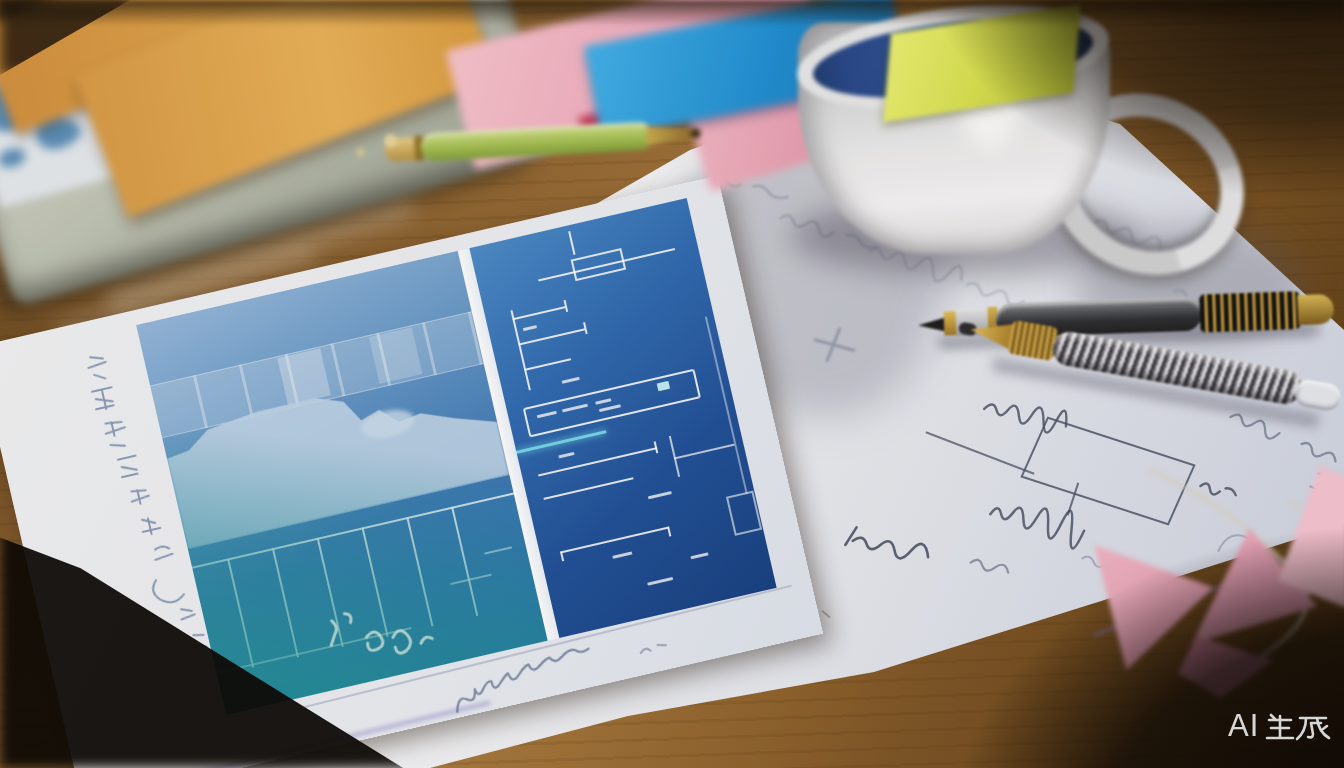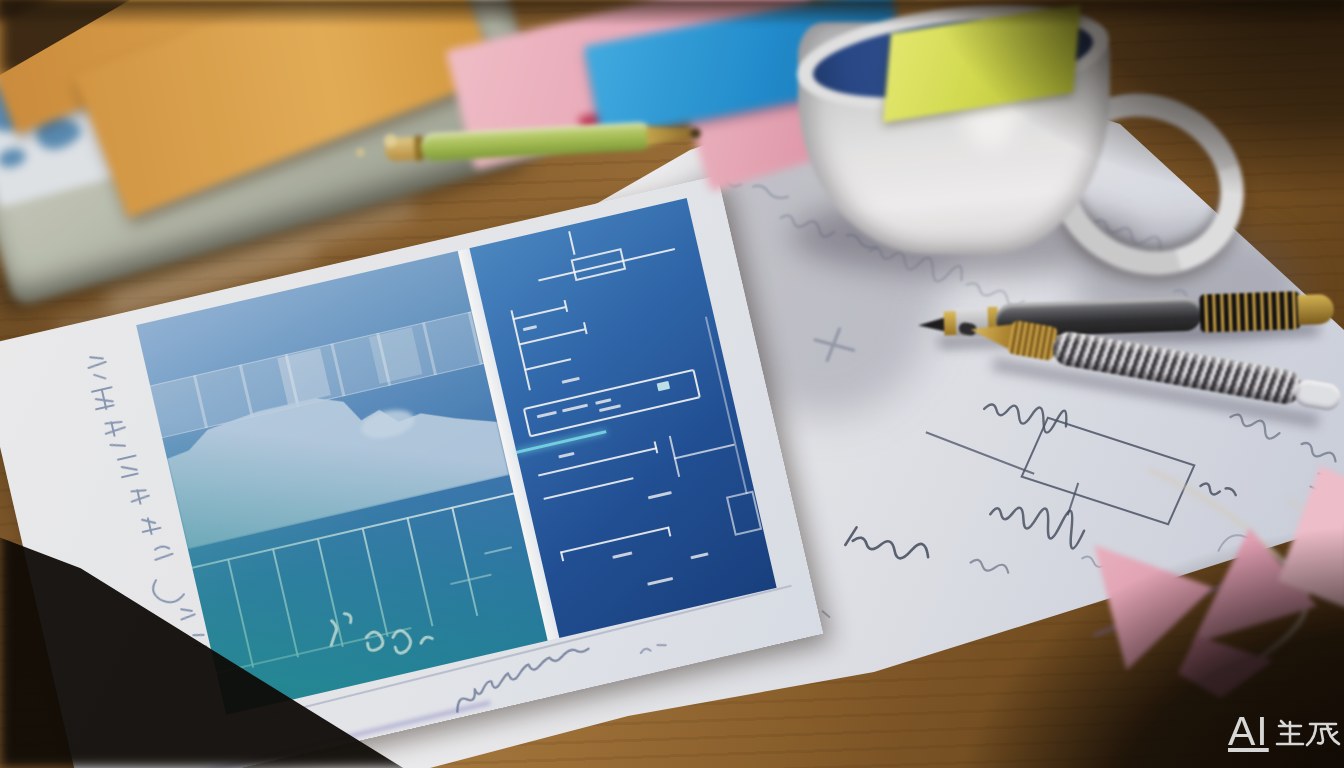--- a/index.html
+++ b/index.html
@@ -309,21 +309,21 @@
   </div>
 
   <div class="abs" style="left:0;top:0;width:1344px;height:26px;background:linear-gradient(180deg,rgba(25,16,6,.72),rgba(25,16,6,0));filter:blur(2px);"></div>
   <div class="abs" style="left:0;top:0;width:130px;height:75px;background:rgba(20,14,8,.8);clip-path:polygon(0 0,100% 0,0 100%);filter:blur(7px);"></div>
   <div class="abs" style="inset:0;pointer-events:none;background:radial-gradient(560px 360px at 97% -6%, rgba(10,6,2,.88) 0%, rgba(10,6,2,.55) 45%, rgba(10,6,2,0) 68%);"></div>
   <div class="abs" style="inset:0;pointer-events:none;background:radial-gradient(640px 430px at 103% 106%, rgba(5,3,2,.96) 0%, rgba(5,3,2,.78) 42%, rgba(5,3,2,0) 67%);"></div>
   <div class="abs" style="left:0;top:0;width:1344px;height:768px;pointer-events:none;background:rgba(8,6,4,.94);clip-path:polygon(0 70%,6% 74%,30% 100%,0 100%);filter:blur(6px);"></div>
   <div class="abs" style="inset:0;pointer-events:none;background:rgba(120,80,30,.05);"></div>
 
   <div class="abs" style="left:1228px;top:708px;display:flex;align-items:center;gap:5px;opacity:.92;">
-    <span style="font-size:41px;color:#e8e8e8;letter-spacing:1px;text-decoration:underline;">AI</span>
+    <span style="font-size:31px;color:#e8e8e8;letter-spacing:1px;">AI</span>
     <svg width="70" height="36" viewBox="0 0 70 36">
       <g stroke="#e8e8e8" stroke-width="2.6" fill="none" stroke-linecap="round">
         <path d="M7 7 L12 12 M5 12 H27 M7 20 H25 M3 30 H29 M16 8 V30"></path>
         <path d="M36 10 H62 M42 10 C42 20 39 26 33 31 M47 15 H57 M47 15 L49 26 C49 29 47 30 44 29 M53 10 C54 19 58 26 65 30 M59 21 L63 18"></path>
       </g>
     </svg>
   </div>
 
 </div>
 

